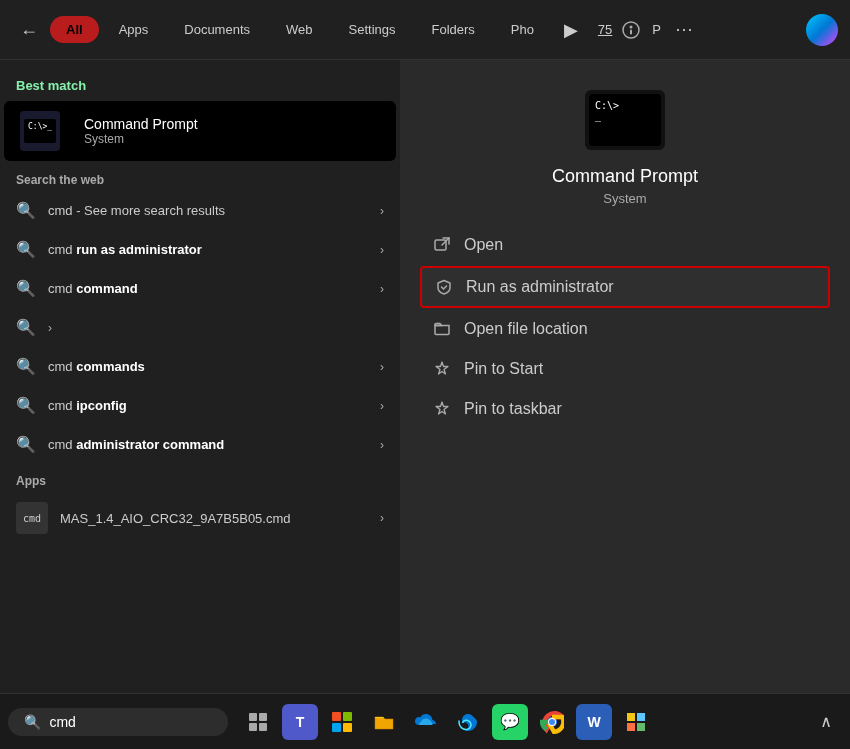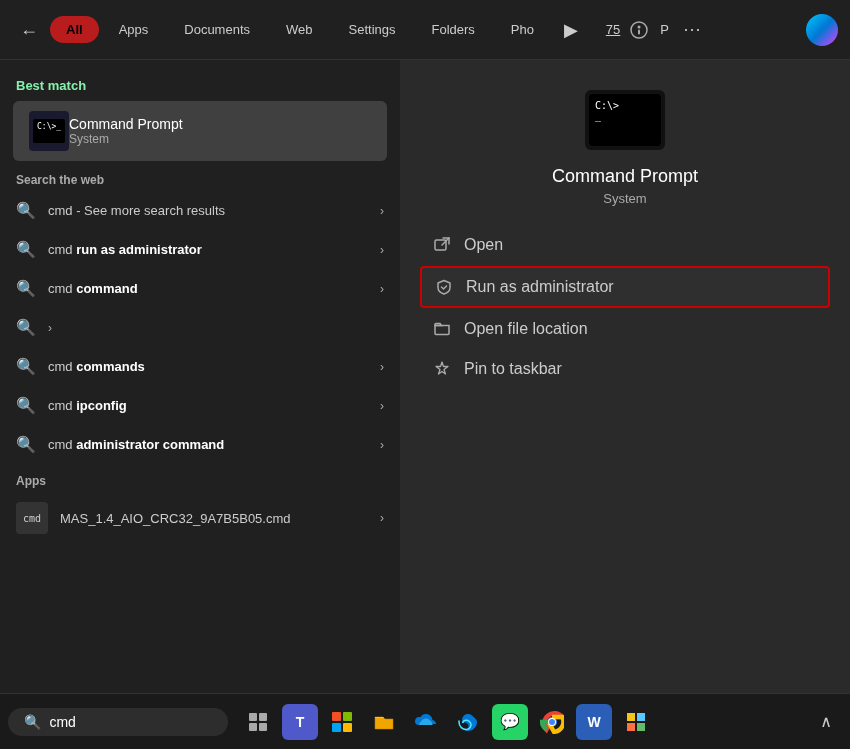--- a/index.html
+++ b/index.html
@@ -141,21 +141,21 @@
       background: none;
       border: none;
       color: #ccc;
       font-size: 18px;
       cursor: pointer;
       padding: 4px 8px;
       margin-left: 2px;
     }
 
     .tab-count {
-      margin-left: 16px;
+      margin-left: 8px;
       color: #ccc;
       font-size: 13px;
       text-decoration: underline;
     }
 
     .tab-avatar {
       margin-left: auto;
       width: 32px;
       height: 32px;
       border-radius: 50%;
@@ -186,25 +186,25 @@
       font-size: 13px;
       color: #86efac;
       font-weight: 600;
       text-transform: none;
     }
 
     .best-match-item {
       display: flex;
       align-items: center;
       padding: 10px 16px;
-      background: #404040;
-      margin: 2px 13px;
+      background: #000000;
+      margin: 2px 4px;
       border-radius: 6px;
       cursor: pointer;
-      gap: 0;
+      gap: 24px;
     }
 
     .best-match-icon {
       width: 40px;
       height: 40px;
       background: #1a1a2e;
       border-radius: 4px;
       display: flex;
       align-items: center;
       justify-content: center;
@@ -554,20 +554,28 @@
         <div class="action-item">
           <div class="action-icon">
             <svg width="16" height="16" viewBox="0 0 16 16" fill="none">
               <path d="M1 4.5h14v8a1 1 0 01-1 1H2a1 1 0 01-1-1V4.5z" stroke="#aaa" stroke-width="1.5"></path>
               <path d="M1 4.5V3.5A1 1 0 012 2.5h4l1.5 2H1z" stroke="#aaa" stroke-width="1.5"></path>
             </svg>
           </div>
           <span class="action-label">Open file location</span>
         </div>
 
+        <div class="action-item">
+          <div class="action-icon">
+            <svg width="16" height="16" viewBox="0 0 16 16" fill="none">
+              <path d="M8 1l1.5 4.5H14L10 8.5l1.5 4.5L8 10.5 4.5 13 6 8.5 2 5.5h4.5L8 1z" stroke="#aaa" stroke-width="1.3" stroke-linejoin="round"></path>
+            </svg>
+          </div>
+          <span class="action-label">Pin to Start</span>
+        </div>
 
         <div class="action-item">
           <div class="action-icon">
             <svg width="16" height="16" viewBox="0 0 16 16" fill="none">
               <path d="M8 1l1.5 4.5H14L10 8.5l1.5 4.5L8 10.5 4.5 13 6 8.5 2 5.5h4.5L8 1z" stroke="#aaa" stroke-width="1.3" stroke-linejoin="round"></path>
             </svg>
           </div>
           <span class="action-label">Pin to taskbar</span>
         </div>
 

